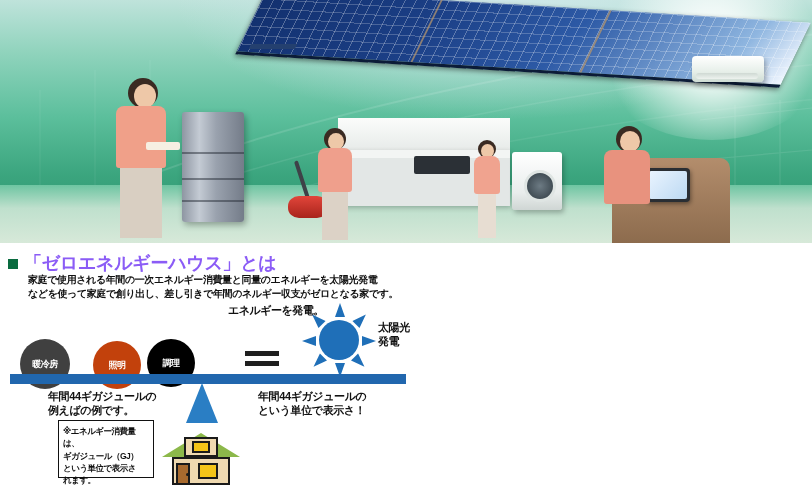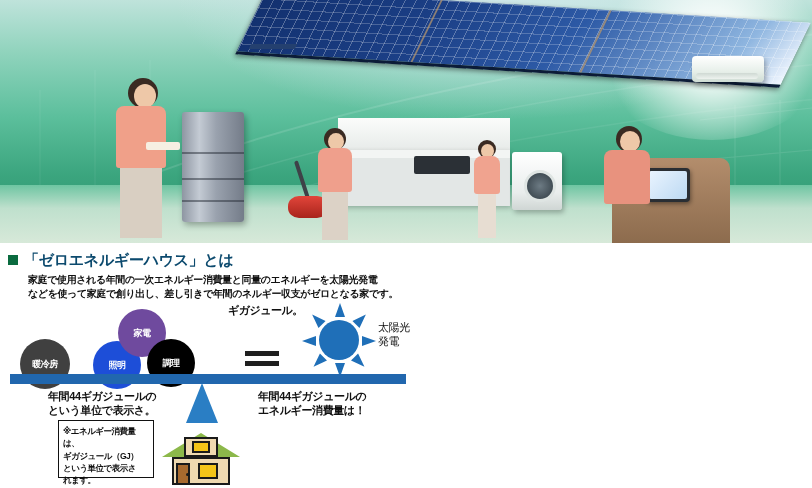--- a/index.html
+++ b/index.html
@@ -87,21 +87,21 @@
   .tablet .scr{position:absolute;inset:3px;border-radius:2px;
     background:linear-gradient(135deg,#eaf4ff,#bcd9f2);}
   .person{position:absolute;}
   .p-head{position:absolute;border-radius:50%;background:#3a2a22;}
   .p-face{position:absolute;border-radius:50%;background:#eec8a8;}
   .p-body{position:absolute;border-radius:8px 8px 3px 3px;}
   .p-leg{position:absolute;background:#d9cfc2;}
   
   .lower{position:absolute;left:0;top:243px;width:812px;height:245px;background:#fff;}
   .sec-head{
-    position:absolute;left:8px;top:8px;color:#0c4a6e;font-weight:bold;font-size:15px;
+    position:absolute;left:8px;top:8px;color:#8b5cf6;font-weight:bold;font-size:18px;
     letter-spacing:-.3px;white-space:nowrap;
   }
   .sec-head .sq{display:inline-block;width:10px;height:10px;background:#0a6b3f;margin-right:6px;}
   .body-txt{
     position:absolute;left:28px;top:30px;width:382px;color:#111;
     font-size:10px;font-weight:bold;line-height:1.42;letter-spacing:-.4px;
   }
   
   .bubbles{position:absolute;left:20px;top:62px;width:210px;height:78px;}
   .bub{position:absolute;border-radius:50%;color:#fff;font-size:9px;font-weight:bold;
@@ -111,21 +111,21 @@
   .reibatxt{position:absolute;left:228px;top:60px;font-size:11px;font-weight:bold;color:#111;letter-spacing:-.5px;}
   .sun{position:absolute;left:302px;top:60px;width:74px;height:74px;}
   .sun .core{position:absolute;left:17px;top:17px;width:40px;height:40px;border-radius:50%;background:#1f6fb8;}
   .sun .ray{position:absolute;left:33px;top:0px;width:8px;height:74px;}
   .sun .ray:before,.sun .ray:after{
     content:"";position:absolute;left:0;width:0;height:0;border-left:5px solid transparent;
     border-right:5px solid transparent;
   }
   .sun .ray:before{top:0;border-bottom:14px solid #1f6fb8;}
   .sun .ray:after{bottom:0;border-top:14px solid #1f6fb8;}
-  .sunlabel{position:absolute;left:378px;top:78px;font-size:11px;font-weight:normal;color:#111;
+  .sunlabel{position:absolute;left:378px;top:78px;font-size:11px;font-weight:bold;color:#111;
     line-height:1.25;letter-spacing:-.4px;}
   .blueband{position:absolute;left:10px;top:131px;width:396px;height:10px;background:#2167ae;}
   .lcap{position:absolute;left:48px;top:146px;font-size:11px;font-weight:bold;color:#111;line-height:1.3;letter-spacing:-.4px;}
   .rcap{position:absolute;left:258px;top:146px;font-size:11px;font-weight:bold;color:#111;line-height:1.3;letter-spacing:-.4px;}
   .note{
     position:absolute;left:58px;top:177px;width:96px;height:58px;border:1.5px solid #111;
     box-sizing:border-box;padding:4px 3px 4px 4px;font-size:8.5px;font-weight:bold;color:#111;
     line-height:1.45;letter-spacing:-.5px;
   }
   .house{position:absolute;left:162px;top:176px;width:78px;height:66px;}
@@ -213,32 +213,29 @@
 
   <div class="body-txt">
     <div>家庭で使用される年間の一次エネルギー消費量と同量のエネルギーを太陽光発電</div>
     <div>などを使って家庭で創り出し、差し引きで年間のネルギー収支がゼロとなる家です。</div>
   </div>
 
   <div class="bubbles">
     <div class="bub" style="left:0px;top:34px;width:50px;height:50px;background:#404040;">
       <span>暖冷房</span>
     </div>
-    <div class="bub" style="left:73px;top:36px;width:48px;height:48px;background:#1d4ed8;">
+    <div class="bub" style="left:73px;top:36px;width:48px;height:48px;background:#c2410c;">
       <span>照明</span>
-    </div>
-    <div class="bub" style="left:98px;top:4px;width:48px;height:48px;background:#6f4a9e;">
-      <span>家電</span>
     </div>
     <div class="bub" style="left:127px;top:34px;width:48px;height:48px;background:#000000;">
       <span>調理</span>
     </div>
   </div>
 
-  <div class="reibatxt">ギガジュール。</div>
+  <div class="reibatxt">エネルギーを発電。</div>
 
   <div class="eqsign">
       <i></i>
       <i></i>
     </div>
 
   <div class="sun">
     <div class="ray" style="transform:rotate(0deg)"></div>
     <div class="ray" style="transform:rotate(45deg)"></div>
     <div class="ray" style="transform:rotate(90deg)"></div>
@@ -248,25 +245,25 @@
   <div class="sunlabel">
     <div>太陽光</div>
     <div>発電</div>
   </div>
 
   <div class="blueband"></div>
   <div class="arrowtri"></div>
 
   <div class="lcap">
     <div>年間44ギガジュールの</div>
-    <div>という単位で表示さ。</div>
+    <div>例えばの例です。</div>
   </div>
   <div class="rcap">
     <div>年間44ギガジュールの</div>
-    <div>エネルギー消費量は！</div>
+    <div>という単位で表示さ！</div>
   </div>
 
   <div class="note">
     <div>※エネルギー消費量は、</div>
     <div>ギガジュール（GJ）</div>
     <div>という単位で表示さ</div>
     <div>れます。</div>
   </div>
 
   <div class="house">

